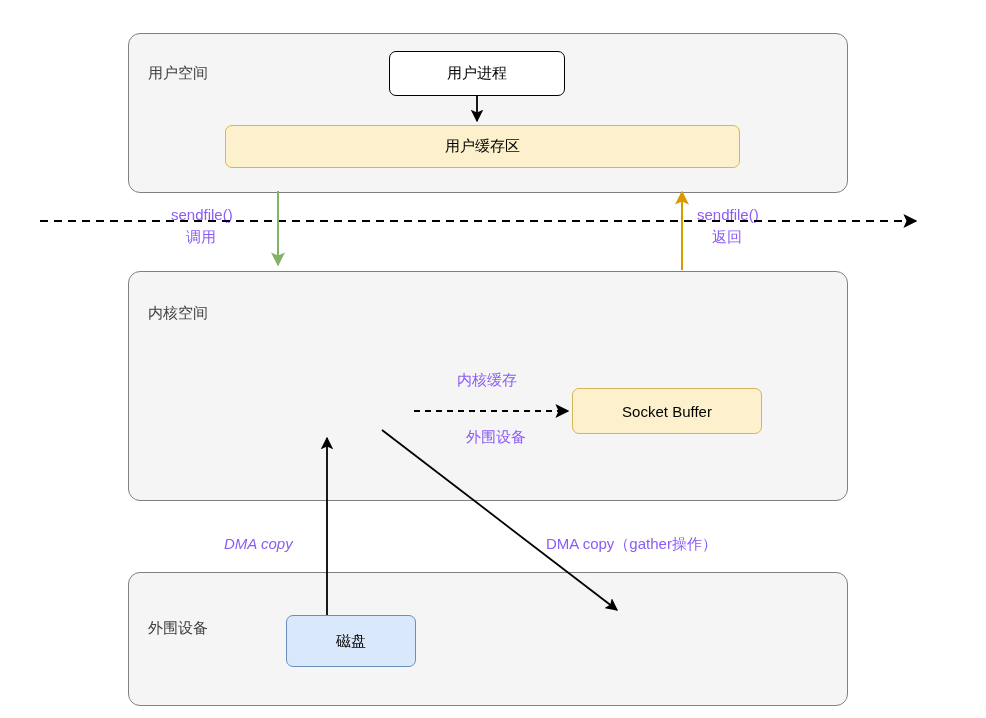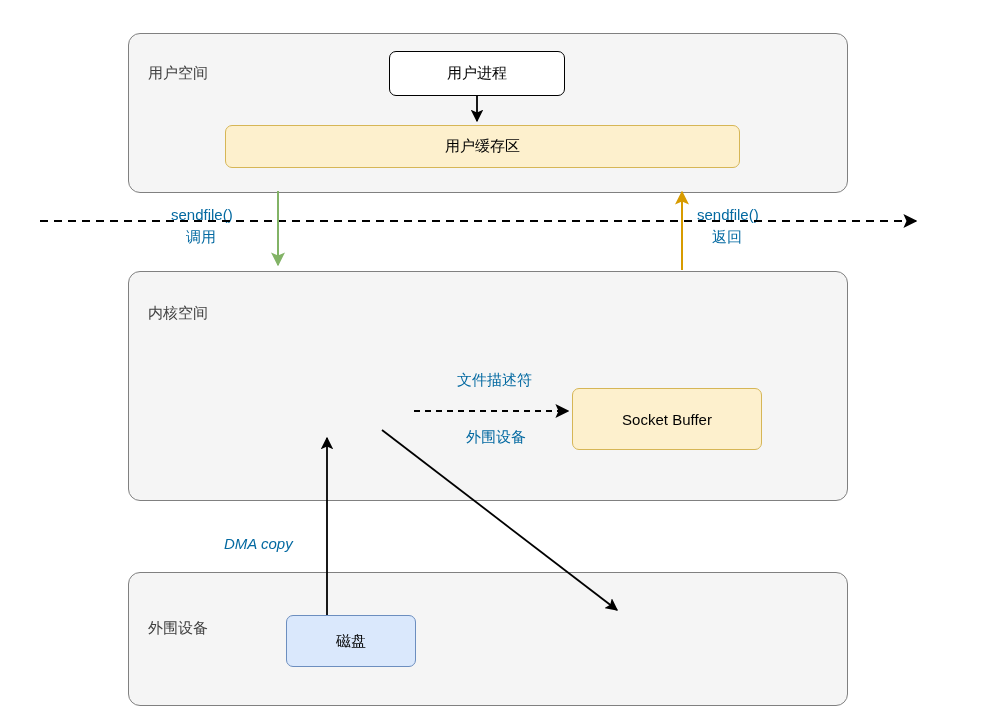--- a/index.html
+++ b/index.html
@@ -51,21 +51,21 @@
     border: 1.3px solid #d6b656;
   }
   .node-blue {
     background: #dae8fc;
     border: 1.3px solid #6c8ebf;
     margin-left: 24px;
   }
   .edge-label {
     position: absolute;
     font-size: 15px;
-    color: #0369a1;
+    color: #8b5cf6;
     white-space: nowrap;
     line-height: 1.18;
     text-align: center;
   }
   svg.overlay {
     position: absolute;
     left: 0;
     top: 0;
     width: 986px;
     height: 718px;
@@ -84,35 +84,36 @@
   <div class="region-label" style="left:148px; top:305px;">内核空间</div>
 
   <div class="region" style="left:128px; top:572px; width:720px; height:134px;"></div>
   <div class="region-label" style="left:148px; top:620px;">外围设备</div>
 
   <div class="node node-yellow" style="left:225px; top:125px; width:515px; height:43px;">用户缓存区</div>
 
   <div class="node node-white" style="left:389px; top:51px; width:176px; height:45px;">用户进程</div>
 
 
-  <div class="node node-yellow" style="left:572px; top:388px; width:190px; height:62px;">Socket Buffer</div>
+  <div class="node node-yellow" style="left:572px; top:388px; width:190px; height:46px;">Socket Buffer</div>
 
   <div class="node node-blue" style="left:262px; top:615px; width:130px; height:52px;">磁盘</div>
 
 
   <div class="edge-label" style="left:171px; top:206px;">sendfile()</div>
   <div class="edge-label" style="left:186px; top:228px;">调用</div>
 
   <div class="edge-label" style="left:697px; top:206px;">sendfile()</div>
   <div class="edge-label" style="left:712px; top:228px;">返回</div>
 
-  <div class="edge-label" style="left:457px; top:371px;">文件描述符</div>
+  <div class="edge-label" style="left:457px; top:371px;">内核缓存</div>
   <div class="edge-label" style="left:466px; top:428px;">外围设备</div>
 
   <div class="edge-label" style="left:224px; top:535px;font-style:italic;">DMA copy</div>
+  <div class="edge-label" style="left:546px; top:535px;">DMA copy（gather操作）</div>
 
   <svg class="overlay" viewBox="0 0 986 718" xmlns="http://www.w3.org/2000/svg">
     <defs>
       <marker id="arrow-black" viewBox="0 0 10 10" refX="9" refY="5" markerWidth="7" markerHeight="7" orient="auto-start-reverse">
         <path d="M 0 0 L 10 5 L 0 10 L 2.2 5 z" fill="#000000"></path>
       </marker>
       <marker id="arrow-green" viewBox="0 0 10 10" refX="9" refY="5" markerWidth="7" markerHeight="7" orient="auto-start-reverse">
         <path d="M 0 0 L 10 5 L 0 10 L 2.2 5 z" fill="#82b366"></path>
       </marker>
       <marker id="arrow-orange" viewBox="0 0 10 10" refX="9" refY="5" markerWidth="7" markerHeight="7" orient="auto-start-reverse">

